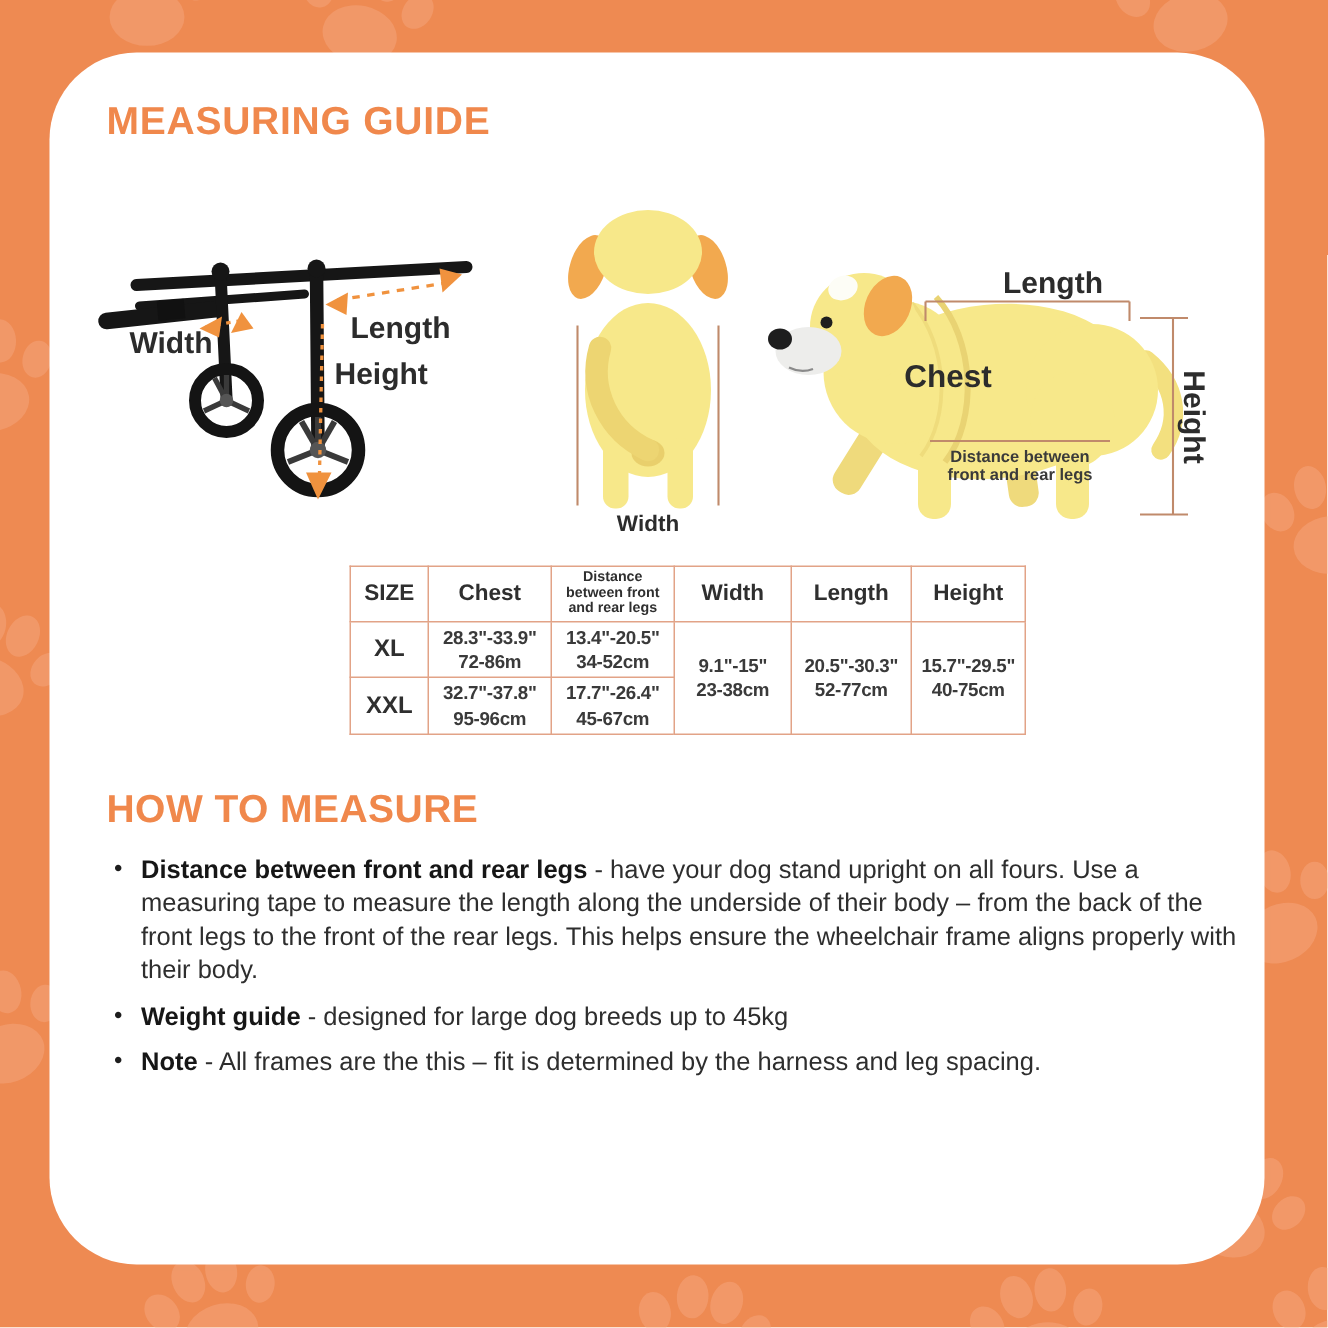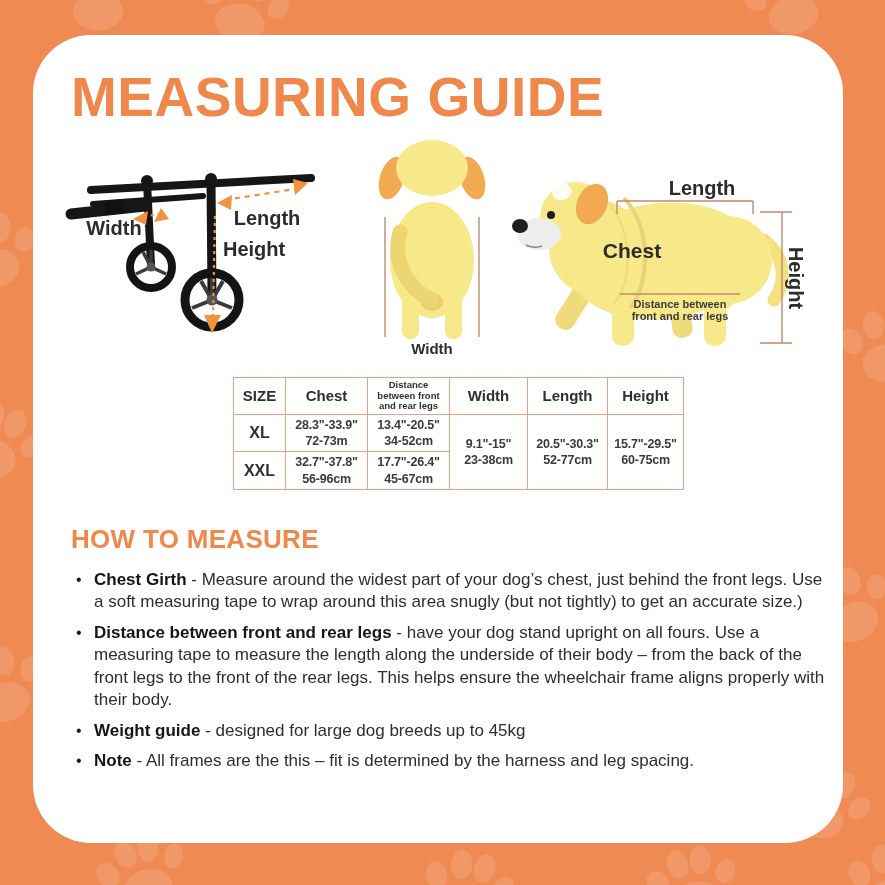--- a/index.html
+++ b/index.html
@@ -1,21 +1,21 @@
 <!DOCTYPE html>
 <html><head>
 <meta charset="utf-8">
 <style>
   * { margin:0; padding:0; box-sizing:border-box; }
   body { font-family:"Liberation Sans", sans-serif; }
   .stage { position:relative; width:885px; height:885px; background:#EE8A52; overflow:hidden; }
   .paw { position:absolute; width:96px; height:96px; opacity:.85; }
   .card { position:absolute; left:33px; top:35px; width:810px; height:808px;
           background:#ffffff; border-radius:58px; }
-  .title { position:absolute; left:38px; top:30px; font-size:55px; font-weight:800;
+  .title { position:absolute; left:38px; top:30px; font-size:26px; font-weight:800;
            color:#F0884C; letter-spacing:.5px; }
   .illu { position:absolute; }
   svg text { font-family:"Liberation Sans", sans-serif; }
   .dim-label { font-size:20px; font-weight:bold; fill:#2c2c2c; }
   .dim-label-sm { font-size:15px; font-weight:bold; fill:#2c2c2c; }
   .dim-label-xs { font-size:11px; font-weight:bold; fill:#3a3a3a; }
   .measure-line { stroke:#C08A6B; stroke-width:1.4; fill:none; }
   
   .size-table { position:absolute; left:185px; top:342px; width:450px;
                 border-collapse:collapse; table-layout:fixed;margin-left:15px; }
@@ -211,56 +211,55 @@
         <th>Chest</th>
         <th class="hdr-small">Distance between front and rear legs</th>
         <th>Width</th>
         <th>Length</th>
         <th>Height</th>
       </tr>
       <tr>
         <td class="size-cell">XL</td>
         <td>
           <div class="v1">28.3"-33.9"</div>
-          <div class="v2">72-73m</div>
+          <div class="v2">72-86m</div>
         </td>
         <td>
           <div class="v1">13.4"-20.5"</div>
           <div class="v2">34-52cm</div>
         </td>
         <td rowspan="2">
           <div class="v1">9.1"-15"</div>
           <div class="v2">23-38cm</div>
         </td>
         <td rowspan="2">
           <div class="v1">20.5"-30.3"</div>
           <div class="v2">52-77cm</div>
         </td>
         <td rowspan="2">
           <div class="v1">15.7"-29.5"</div>
-          <div class="v2">60-75cm</div>
+          <div class="v2">40-75cm</div>
         </td>
       </tr>
       <tr>
         <td class="size-cell">XXL</td>
         <td>
           <div class="v1">32.7"-37.8"</div>
-          <div class="v2">56-96cm</div>
+          <div class="v2">95-96cm</div>
         </td>
         <td>
           <div class="v1">17.7"-26.4"</div>
           <div class="v2">45-67cm</div>
         </td>
       </tr>
     </tbody>
       </table>
 
     <div class="htm-heading">HOW TO MEASURE</div>
 
     <ul class="bullets">
-      <li><b>Chest Girth</b><span> - Measure around the widest part of your dog’s chest, just behind the front legs. Use a soft measuring tape to wrap around this area snugly (but not tightly) to get an accurate size.)</span></li>
       <li><b>Distance between front and rear legs</b><span> - have your dog stand upright on all fours. Use a measuring tape to measure the length along the underside of their body – from the back of the front legs to the front of the rear legs. This helps ensure the wheelchair frame aligns properly with their body.</span></li>
       <li><b>Weight guide</b><span> - designed for large dog breeds up to 45kg</span></li>
       <li><b>Note</b><span> - All frames are the this – fit is determined by the harness and leg spacing.</span></li>
     </ul>
 
   </div>
 </div>
 
 </body></html>

